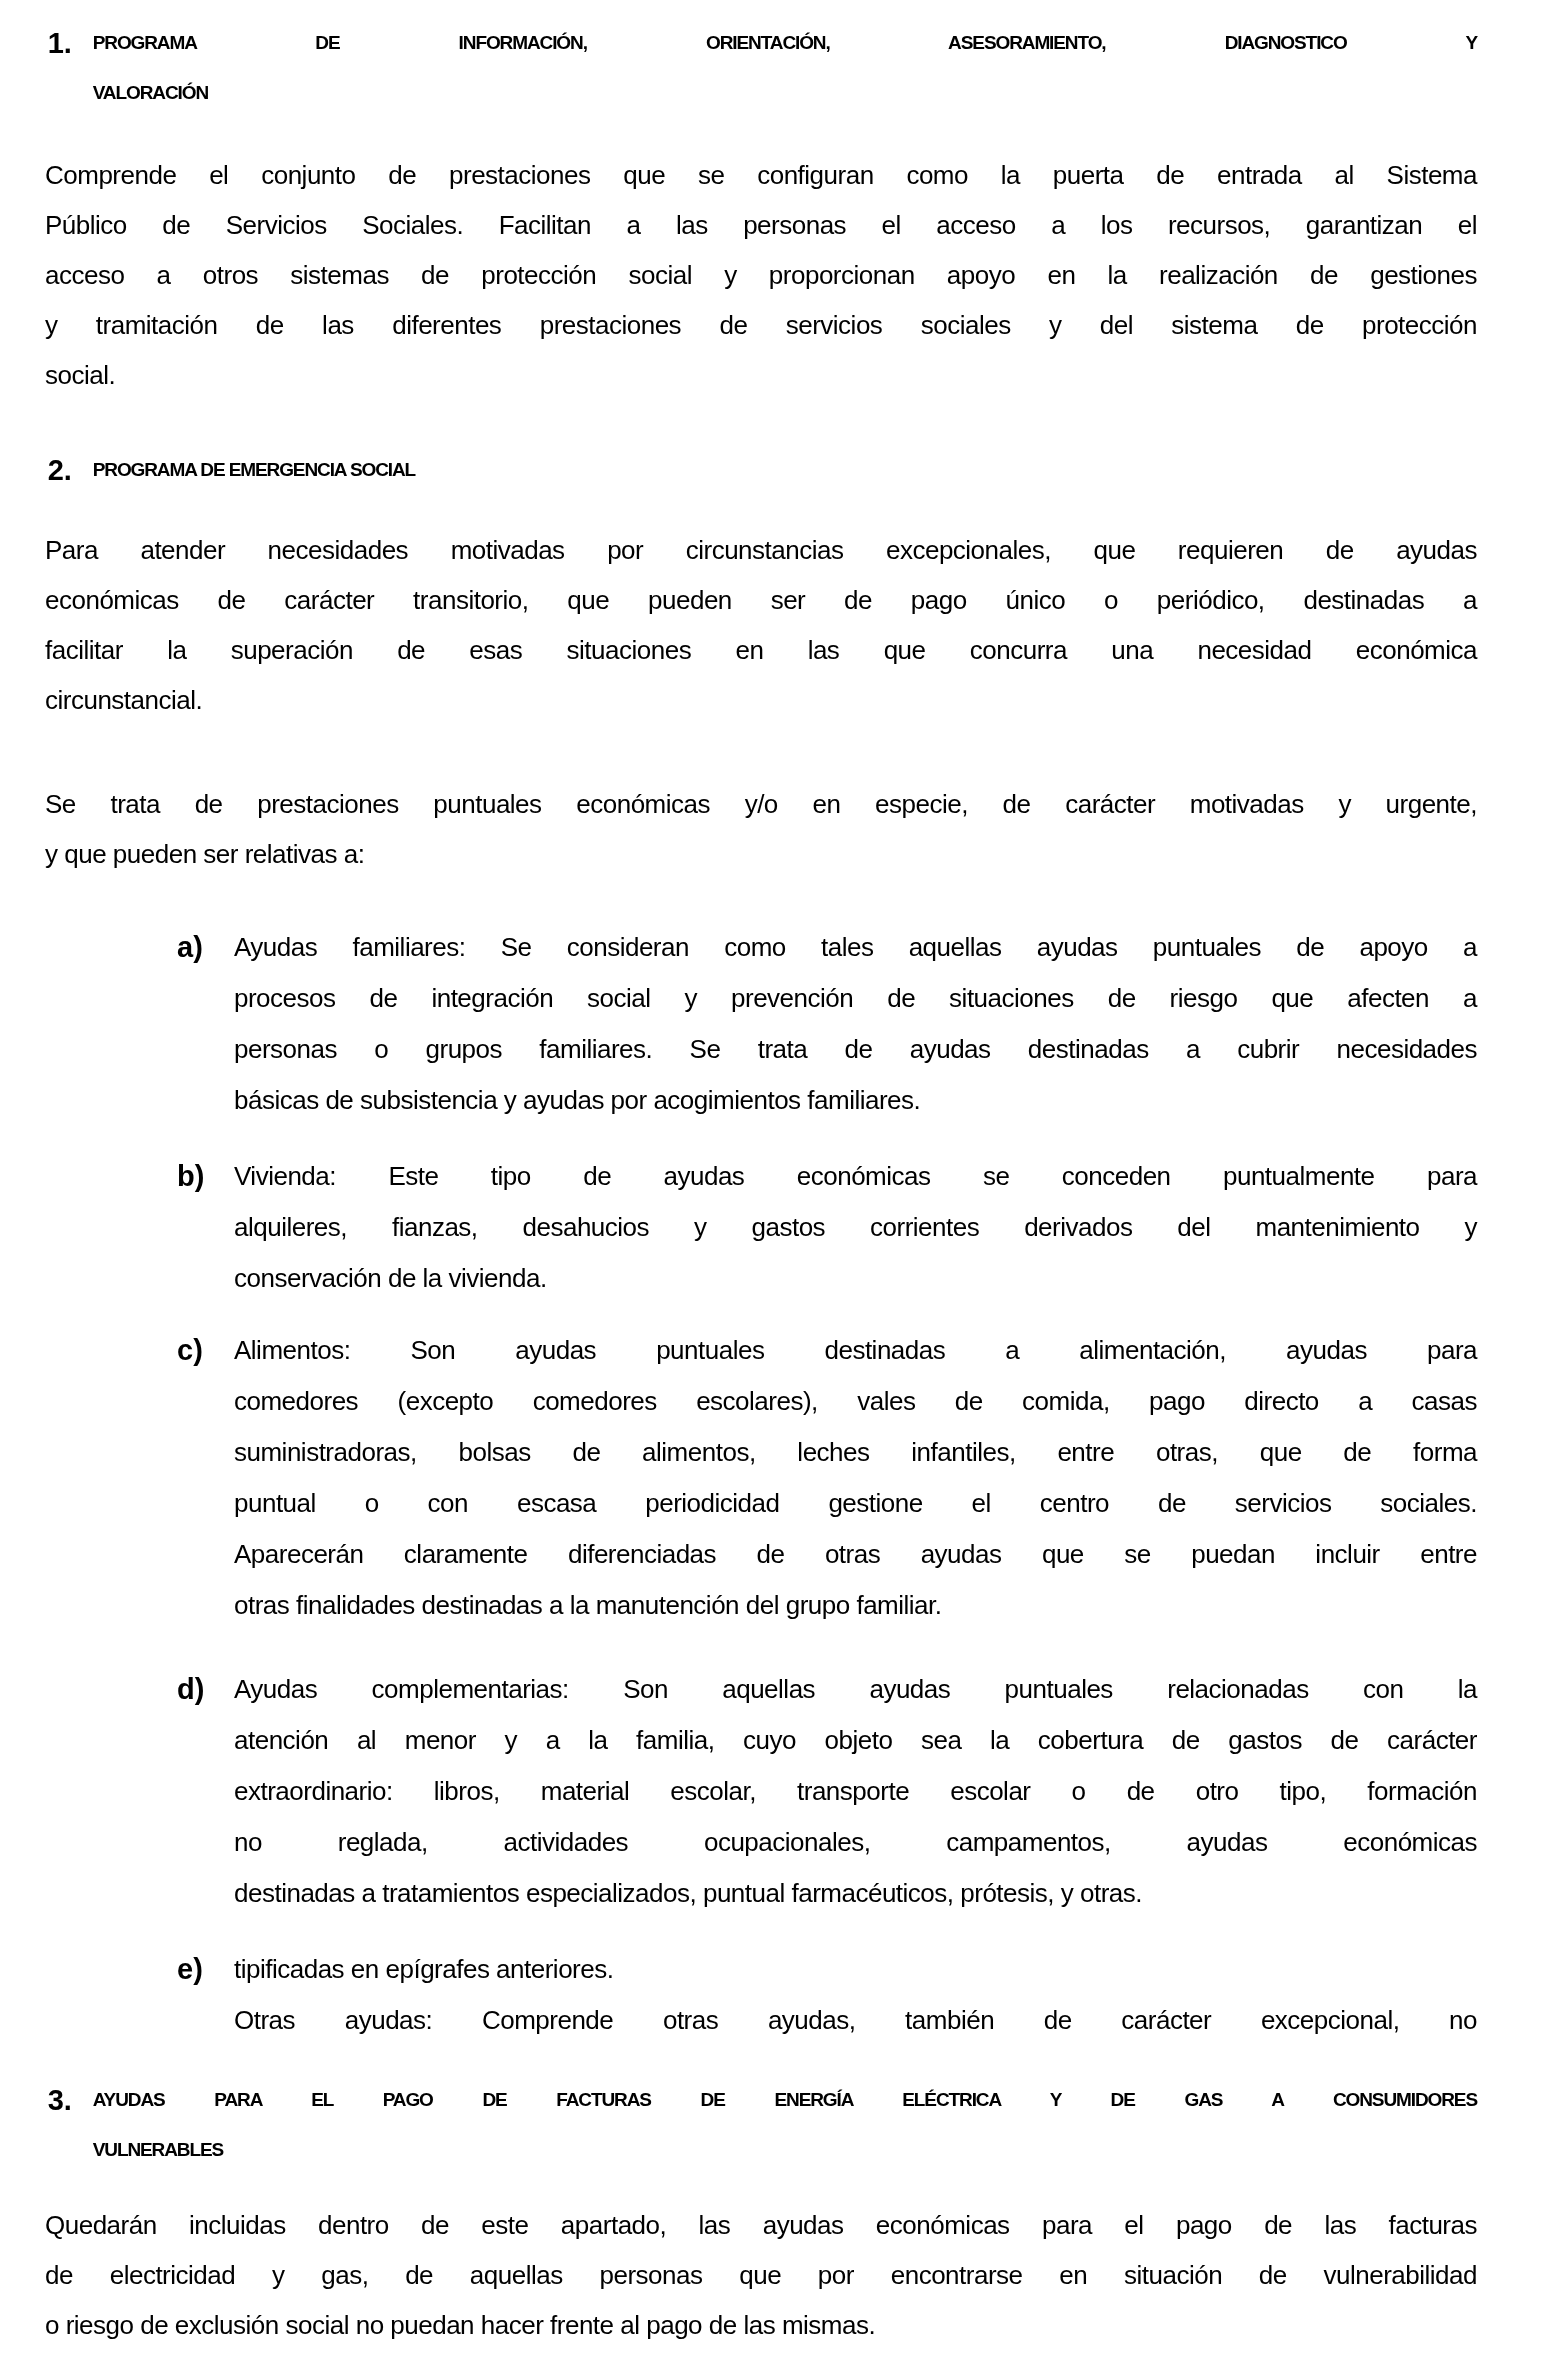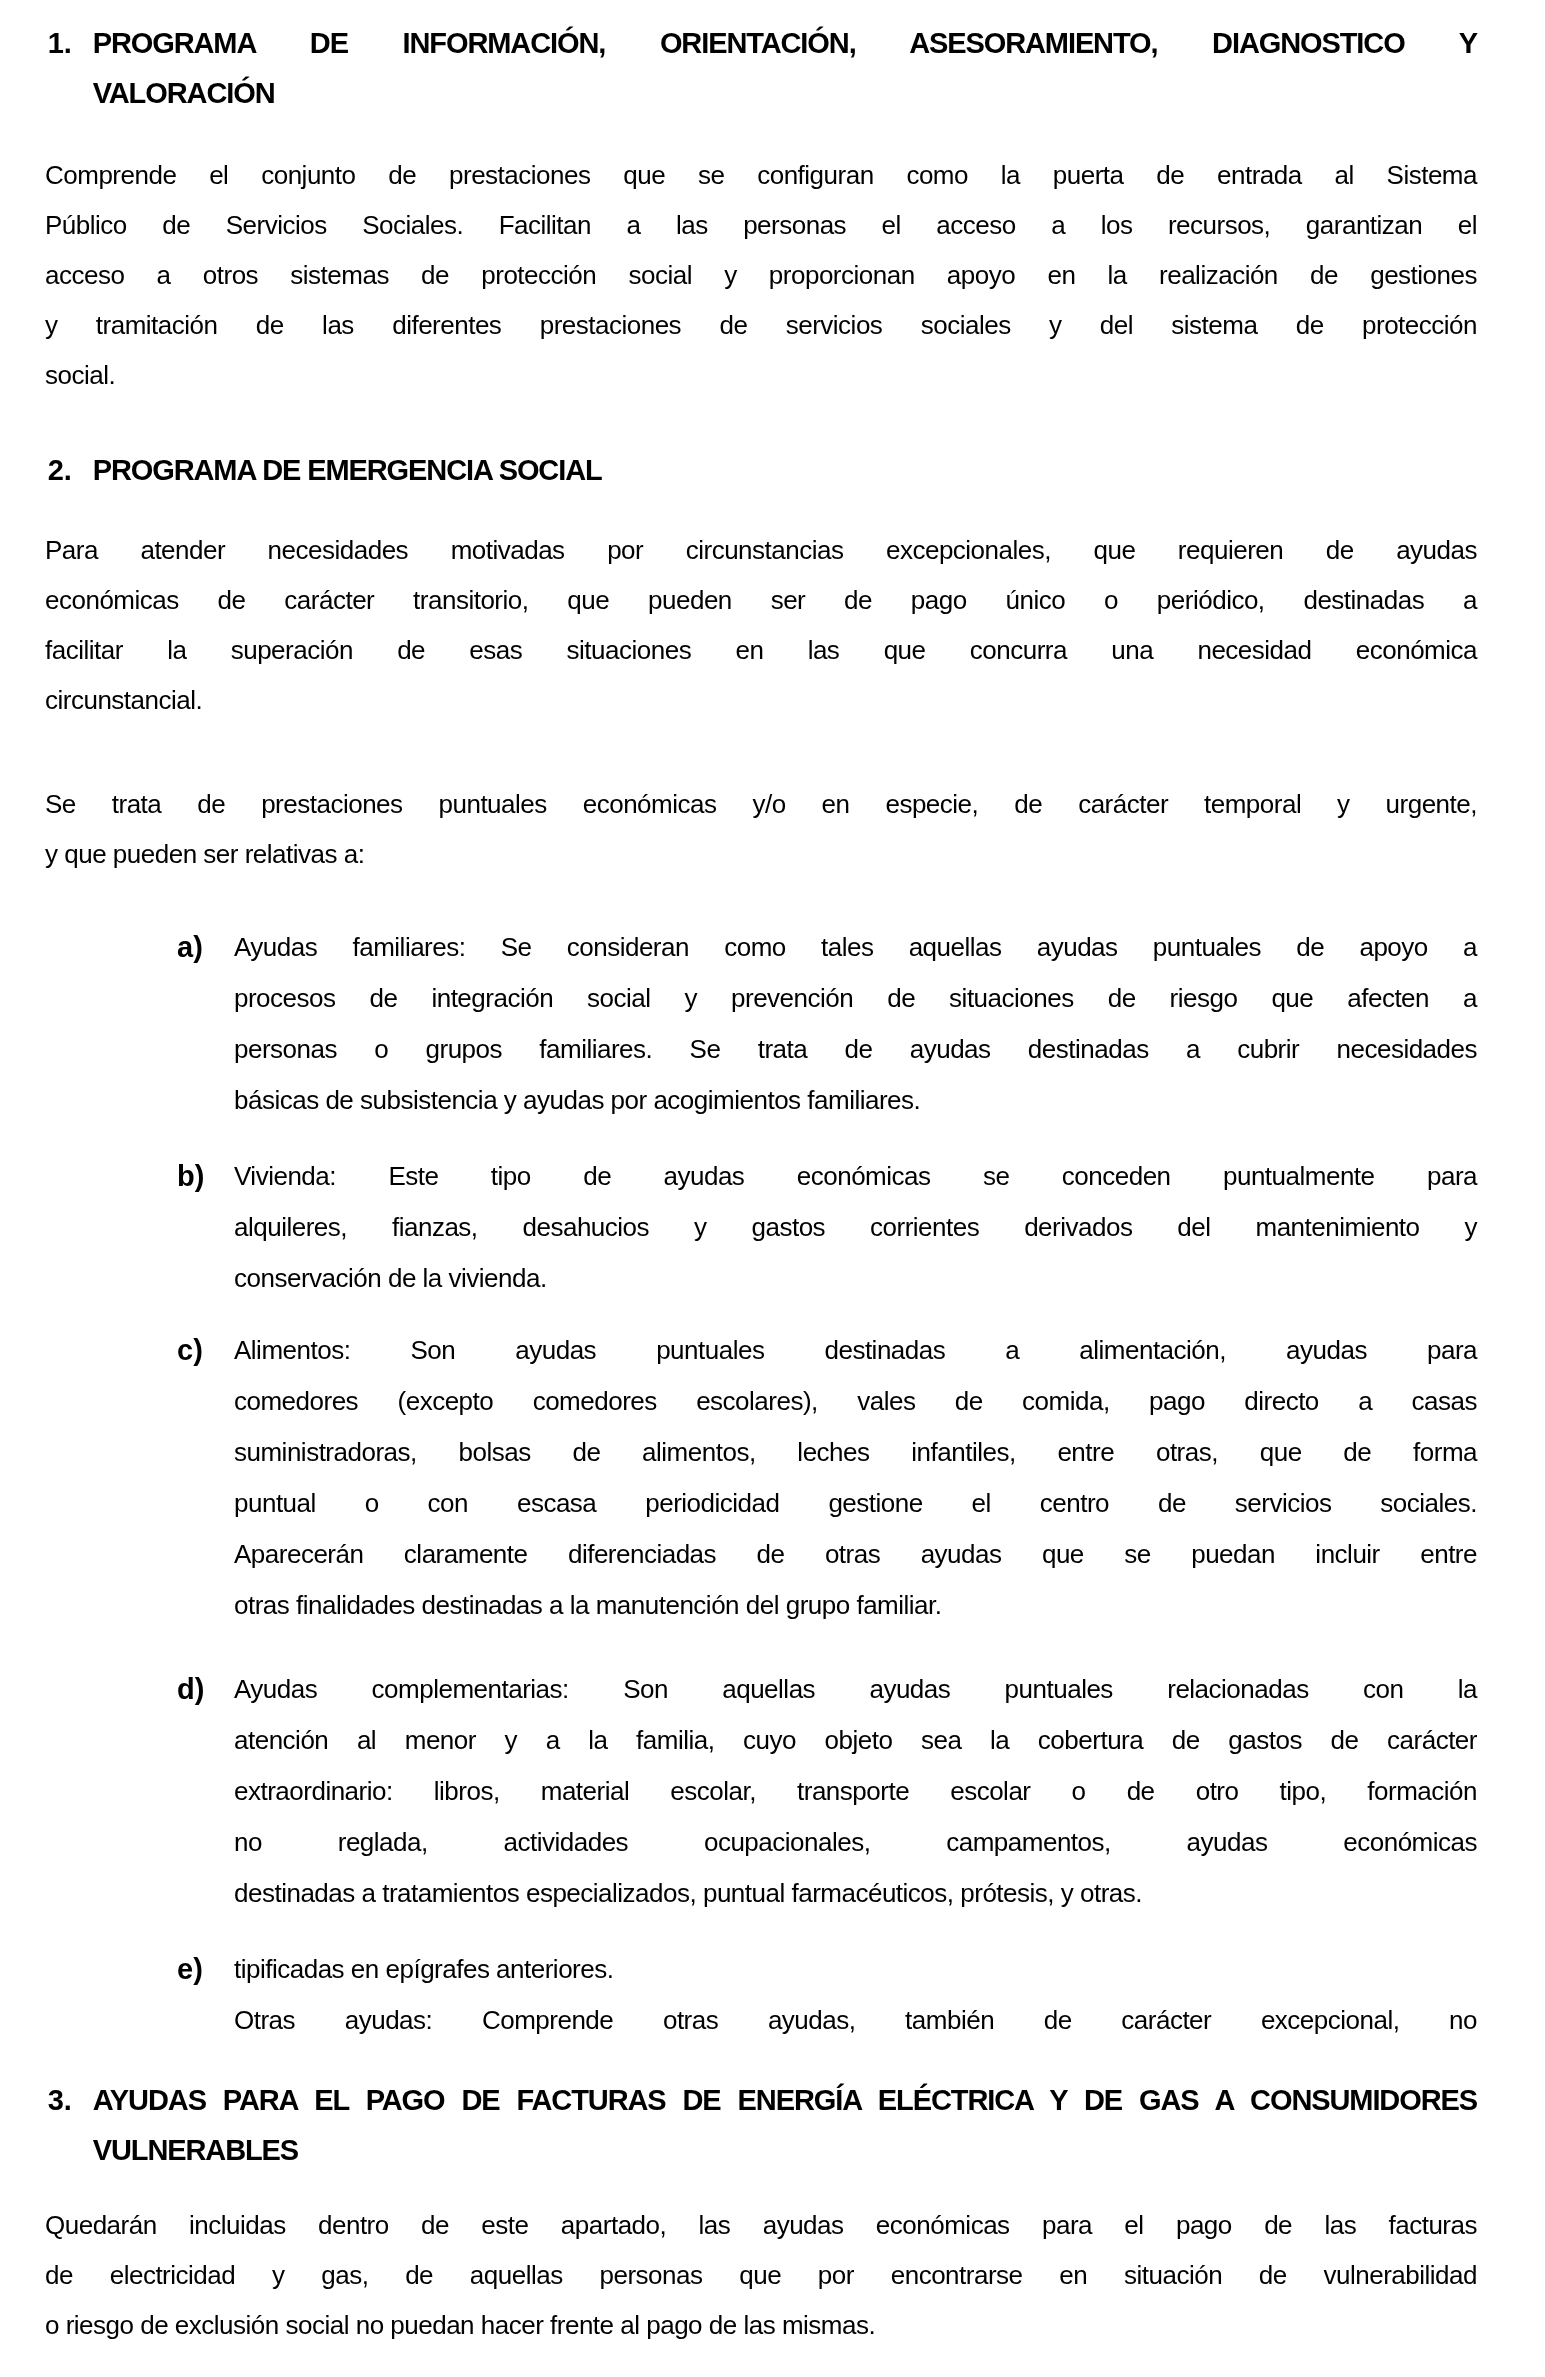--- a/index.html
+++ b/index.html
@@ -36,21 +36,21 @@
   
   .para .line { line-height: 50px; }
   
   .heading {
     position: relative;
     margin-left: 2.7px;
     padding-left: 45px;
     font-weight: bold;
   }
   .heading .line {
-    font-size: 29px;
+    font-size: 19px;
     letter-spacing: -1.1px;
     line-height: 50px;
   }
   .heading .num {
     position: absolute;
     left: 0;
     top: 0;
     font-size: 29px;
     line-height: 50px;
     font-weight: bold;
@@ -96,21 +96,21 @@
   </div>
 
   <div class="para" style="margin-top:30px">
     <div class="line">Para atender necesidades motivadas por circunstancias excepcionales, que requieren de ayudas</div>
     <div class="line">económicas de carácter transitorio, que pueden ser de pago único o periódico, destinadas a</div>
     <div class="line">facilitar la superación de esas situaciones en las que concurra una necesidad económica</div>
     <div class="line last">circunstancial.</div>
   </div>
 
   <div class="para" style="margin-top:54px">
-    <div class="line">Se trata de prestaciones puntuales económicas y/o en especie, de carácter temporal y urgente,</div>
+    <div class="line">Se trata de prestaciones puntuales económicas y/o en especie, de carácter motivadas y urgente,</div>
     <div class="line last">y que pueden ser relativas a:</div>
   </div>
 
   <div class="item" style="margin-top:43px">
     <span class="label">a)</span>
     <div class="line">Ayudas familiares: Se consideran como tales aquellas ayudas puntuales de apoyo a</div>
     <div class="line">procesos de integración social y prevención de situaciones de riesgo que afecten a</div>
     <div class="line">personas o grupos familiares. Se trata de ayudas destinadas a cubrir necesidades</div>
     <div class="line last">básicas de subsistencia y ayudas por acogimientos familiares.</div>
   </div>

